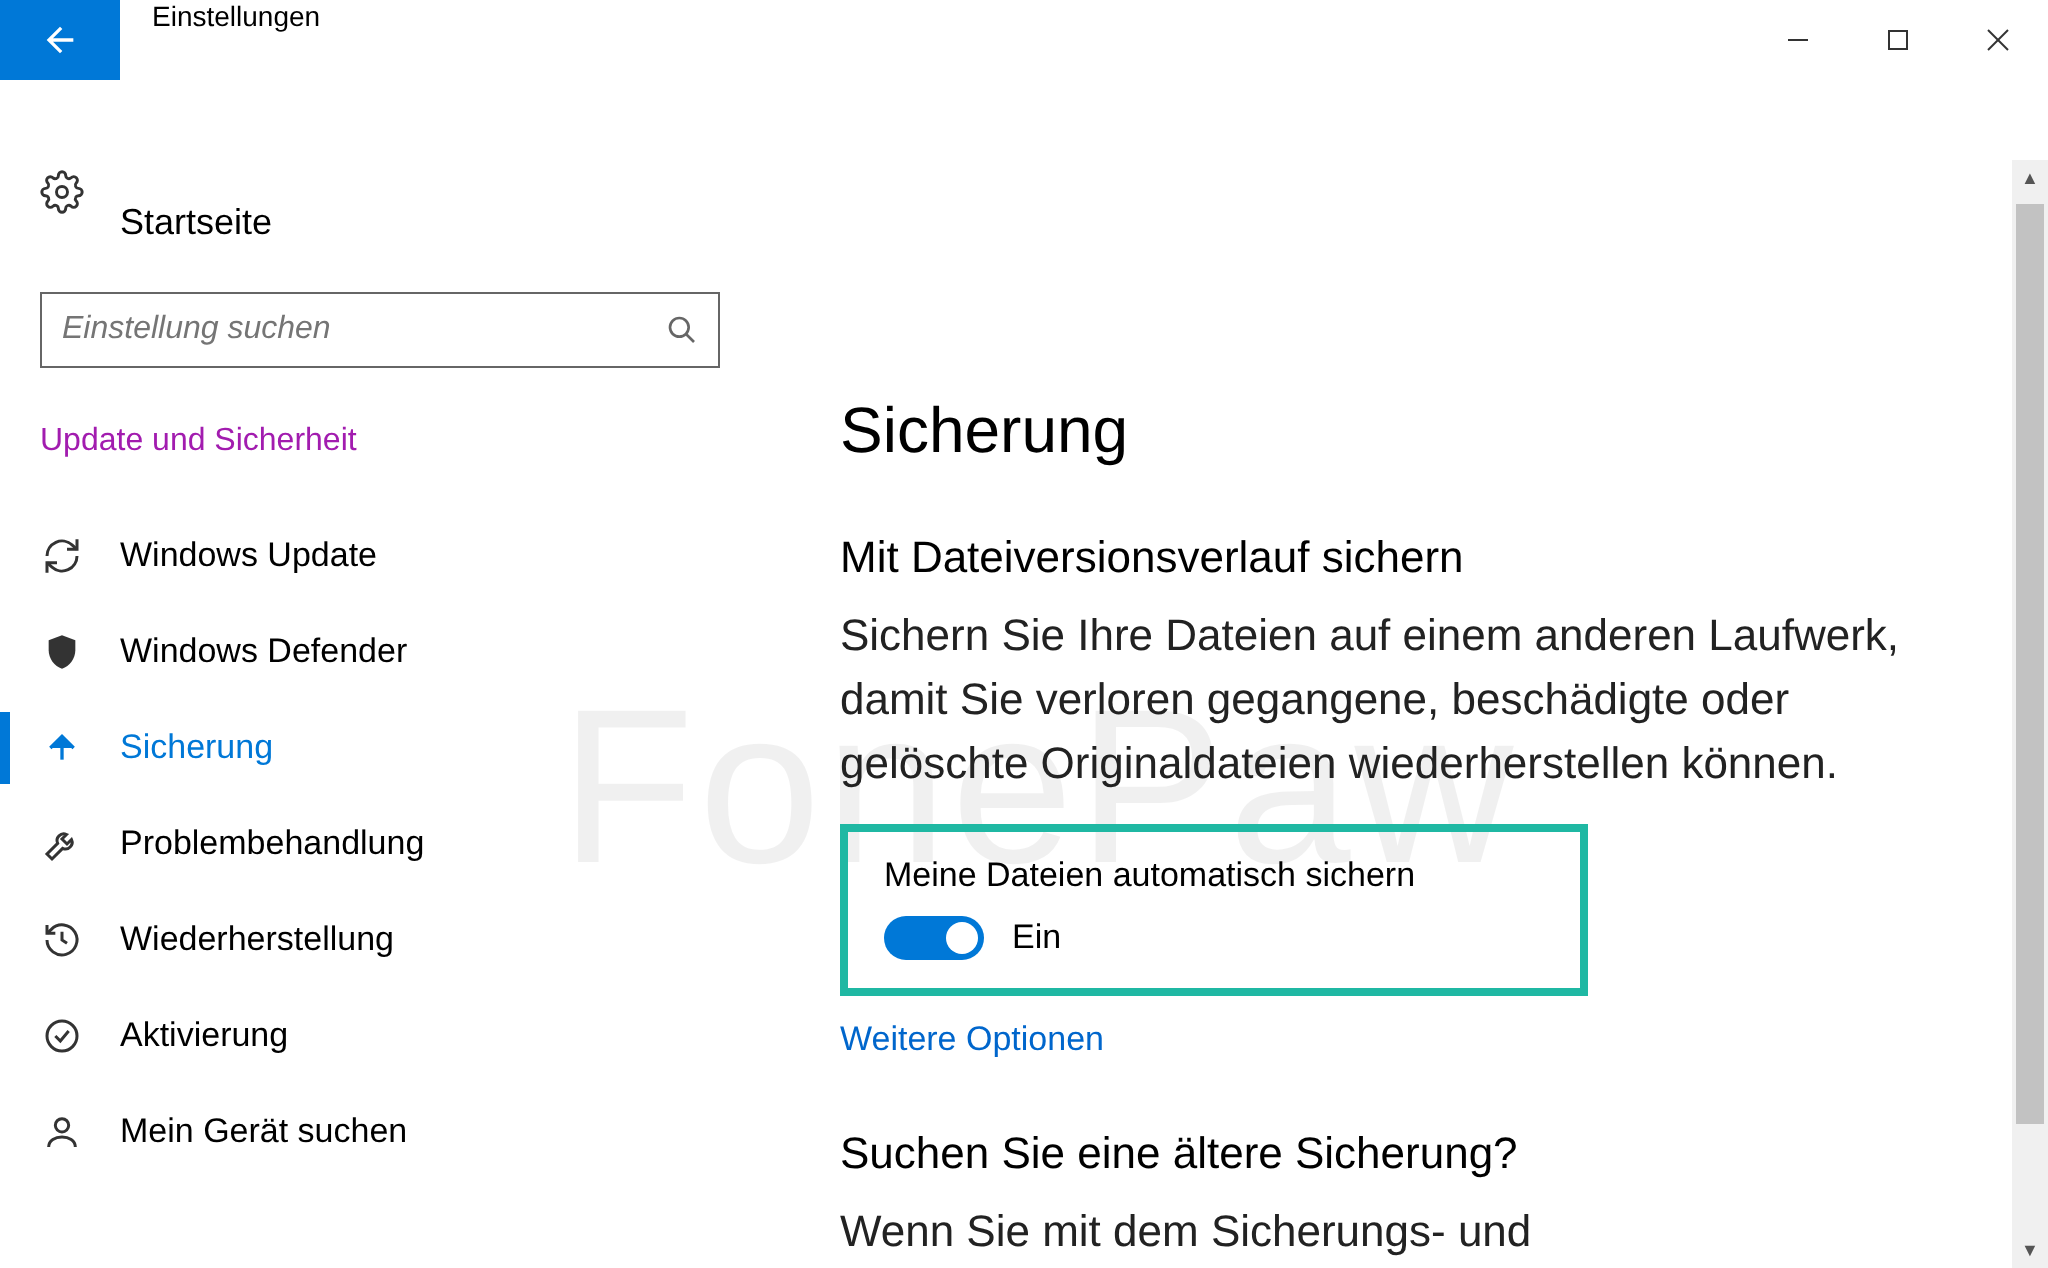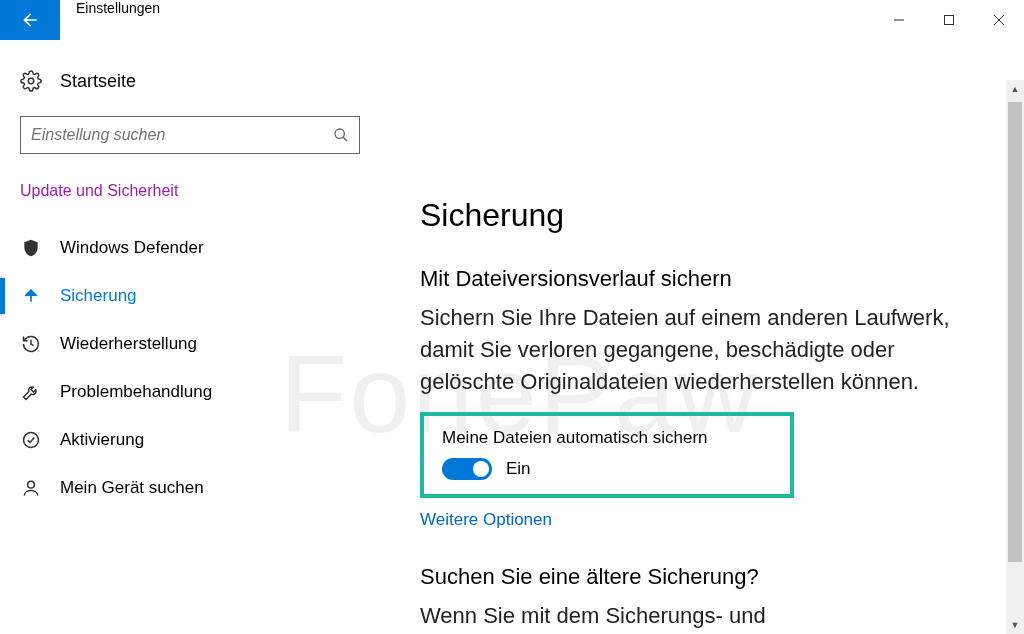--- a/index.html
+++ b/index.html
@@ -11,21 +11,21 @@
 .title { margin-left: 16px; font-size: 14px; color: #000; }
 .winctrls { margin-left: auto; display: flex; }
 .winctrl { width: 50px; height: 40px; display: flex; align-items: center; justify-content: center; cursor: pointer; }
 .winctrl svg { width: 12px; height: 12px; stroke: #333; stroke-width: 1; fill: none; }
 
 .container { display: flex; height: calc(100% - 40px); position: relative; }
 
 .sidebar { width: 360px; padding: 30px 20px 0 20px; }
 .home-row { display: flex; align-items: center; margin-bottom: 24px; cursor: pointer; }
 .home-row .icon { width: 22px; height: 22px; margin-right: 18px; display: flex; align-items: center; justify-content: center; }
-.home-row .label { font-size: 18px; color: #000; }
+.home-row .label { font-size: 18px; color: #000; margin-top: 31px; }
 
 .searchbox { width: 340px; height: 38px; border: 1.5px solid #666; display: flex; align-items: center; margin-bottom: 28px; }
 .searchbox input { flex: 1; border: none; outline: none; padding: 0 10px; font-size: 16px; font-style: italic; color: #555; background: transparent; }
 .searchbox .sicon { width: 36px; display: flex; align-items: center; justify-content: center; }
 
 .category-head { font-size: 16px; color: #a21caf; margin-bottom: 24px; }
 
 .navlist { list-style: none; margin-left: -20px; }
 .navitem { display: flex; align-items: center; height: 48px; padding-left: 20px; cursor: pointer; position: relative; }
 .navitem .icon { width: 22px; height: 22px; margin-right: 18px; display: flex; align-items: center; justify-content: center; }
@@ -110,52 +110,63 @@
             <line x1="21" y1="21" x2="15" y2="15"></line>
           </svg>
       </span>
     </div>
 
     <div class="category-head">Update und Sicherheit</div>
 
     <ul class="navlist">
       <li class="navitem">
         <span class="icon">
+            <svg viewBox="0 0 24 24" width="20" height="20" fill="none" stroke="#333" stroke-width="1.8">
+              <path d="M21 2v6h-6"></path>
+              <path d="M3 12a9 9 0 0 1 15-6.7L21 8"></path>
+              <path d="M3 22v-6h6"></path>
+              <path d="M21 12a9 9 0 0 1-15 6.7L3 16"></path>
+            </svg>
+          </span>
+        <span class="label">Windows Update</span>
+      </li>
+      <li class="navitem">
+        <span class="icon">
             <svg viewBox="0 0 24 24" width="20" height="20" fill="#333">
               <path d="M12 2 4 5v6c0 5 3.4 9.6 8 11 4.6-1.4 8-6 8-11V5l-8-3z"></path>
             </svg>
           </span>
         <span class="label">Windows Defender</span>
       </li>
       <li class="navitem active">
         <span class="icon">
             <svg viewBox="0 0 24 24" width="20" height="20" fill="none" stroke="#0078d7" stroke-width="2">
               <path d="M12 19V5"></path>
               <path d="M5 12l7-7 7 7"></path>
             </svg>
           </span>
         <span class="label">Sicherung</span>
       </li>
       <li class="navitem">
         <span class="icon">
             <svg viewBox="0 0 24 24" width="20" height="20" fill="none" stroke="#333" stroke-width="1.8">
+              <path d="M14.7 6.3a4 4 0 0 0-5.3 5.3L3 18l3 3 6.4-6.4a4 4 0 0 0 5.3-5.3L15 12l-3-3 2.7-2.7z"></path>
+            </svg>
+          </span>
+        <span class="label">Problembehandlung</span>
+      </li>
+      <li class="navitem">
+        <span class="icon">
+            <svg viewBox="0 0 24 24" width="20" height="20" fill="none" stroke="#333" stroke-width="1.8">
               <path d="M3 12a9 9 0 1 0 2.6-6.4L3 8"></path>
               <path d="M3 3v5h5"></path>
               <path d="M12 7v5l3 2"></path>
             </svg>
           </span>
         <span class="label">Wiederherstellung</span>
-      </li>
-      <li class="navitem">
-        <span class="icon">
-            <svg viewBox="0 0 24 24" width="20" height="20" fill="none" stroke="#333" stroke-width="1.8">
-              <path d="M14.7 6.3a4 4 0 0 0-5.3 5.3L3 18l3 3 6.4-6.4a4 4 0 0 0 5.3-5.3L15 12l-3-3 2.7-2.7z"></path>
-            </svg>
-          </span>
-        <span class="label">Problembehandlung</span>
       </li>
       <li class="navitem">
         <span class="icon">
             <svg viewBox="0 0 24 24" width="20" height="20" fill="none" stroke="#333" stroke-width="1.8">
               <circle cx="12" cy="12" r="9"></circle>
               <path d="M8 12l3 3 5-6"></path>
             </svg>
           </span>
         <span class="label">Aktivierung</span>
       </li>

